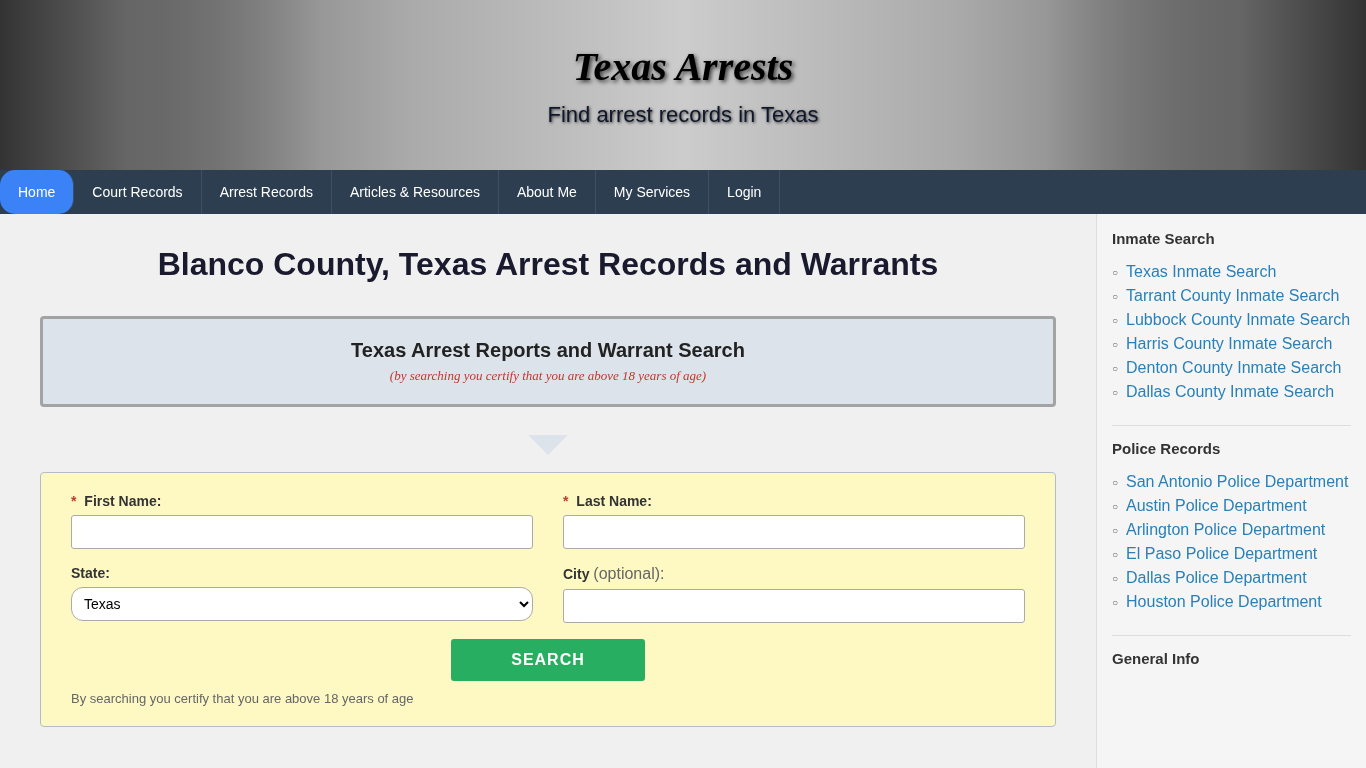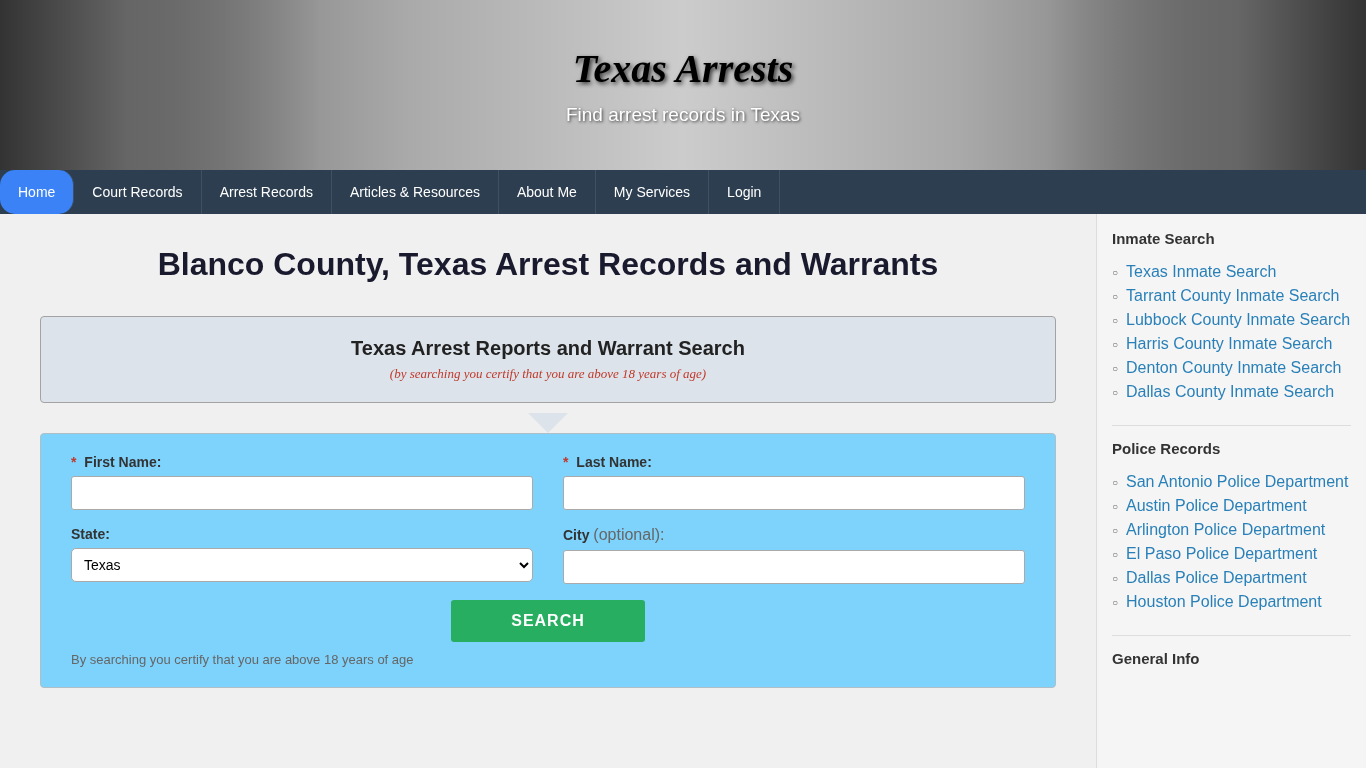--- a/index.html
+++ b/index.html
@@ -45,22 +45,22 @@
     }
     .header-title {
       font-size: 40px;
       font-style: italic;
       font-weight: bold;
       color: #000000;
       text-shadow: 2px 2px 4px rgba(0,0,0,0.7);
       font-family: Georgia, serif;
     }
     .header-subtitle {
-      font-size: 19px;
-      color: #ffffff;
+      font-size: 22px;
+      color: #0f172a;
       margin-top: 12px;
       text-shadow: 1px 1px 3px rgba(0,0,0,0.7);
     }
 
     
     .navbar {
       background: #2c3e50;
       display: flex;
       align-items: stretch;
       height: 44px;
@@ -96,24 +96,24 @@
       font-weight: bold;
       color: #1a1a2e;
       text-align: center;
       margin-bottom: 30px;
       line-height: 1.3;
     }
 
     
     .search-box-outer {
       background: #dce3ea;
-      border: 1px solid #a3a3a3;
+      border: 3px solid #a3a3a3;
       border-radius: 4px;
       padding: 20px;
-      margin-bottom: 10px;
+      margin-bottom: 28px;
       text-align: center;
     }
     .search-box-title {
       font-size: 20px;
       font-weight: bold;
       color: #222;
       margin-bottom: 6px;
     }
     .search-box-note {
       font-size: 13px;
@@ -128,25 +128,25 @@
       height: 0;
       border-left: 20px solid transparent;
       border-right: 20px solid transparent;
       border-top: 20px solid #dce3ea;
       margin: 0 auto;
       position: relative;
     }
 
     
     .search-form {
-      background: #7dd3fc;
+      background: #fef9c3;
       border: 1px solid #b0bec5;
       border-radius: 4px;
       padding: 20px 30px 20px 30px;
-      margin-top: 0;
+      margin-top: 17px;
     }
     .form-row {
       display: flex;
       gap: 30px;
       margin-bottom: 16px;
     }
     .form-group {
       flex: 1;
     }
     .form-label {
@@ -171,21 +171,21 @@
       border: 1px solid #aaa;
       border-radius: 3px;
       padding: 0 8px;
       font-size: 14px;
       background: #fff;
     }
     .form-select {
       width: 100%;
       height: 34px;
       border: 1px solid #aaa;
-      border-radius: 5px;
+      border-radius: 12px;
       padding: 0 8px;
       font-size: 14px;
       background: #fff;
     }
     .search-btn-wrap {
       text-align: center;
       margin-top: 10px;
       margin-bottom: 10px;
     }
     .search-btn {

